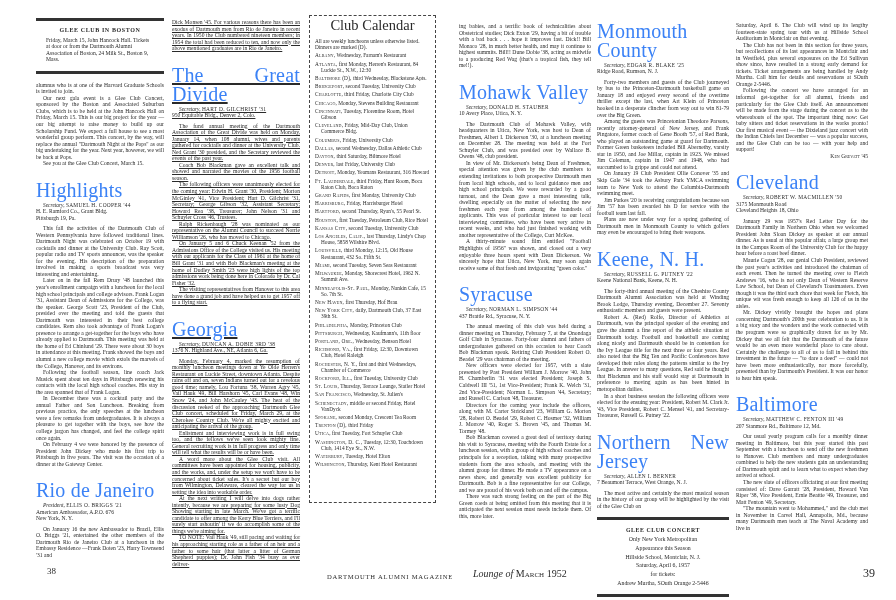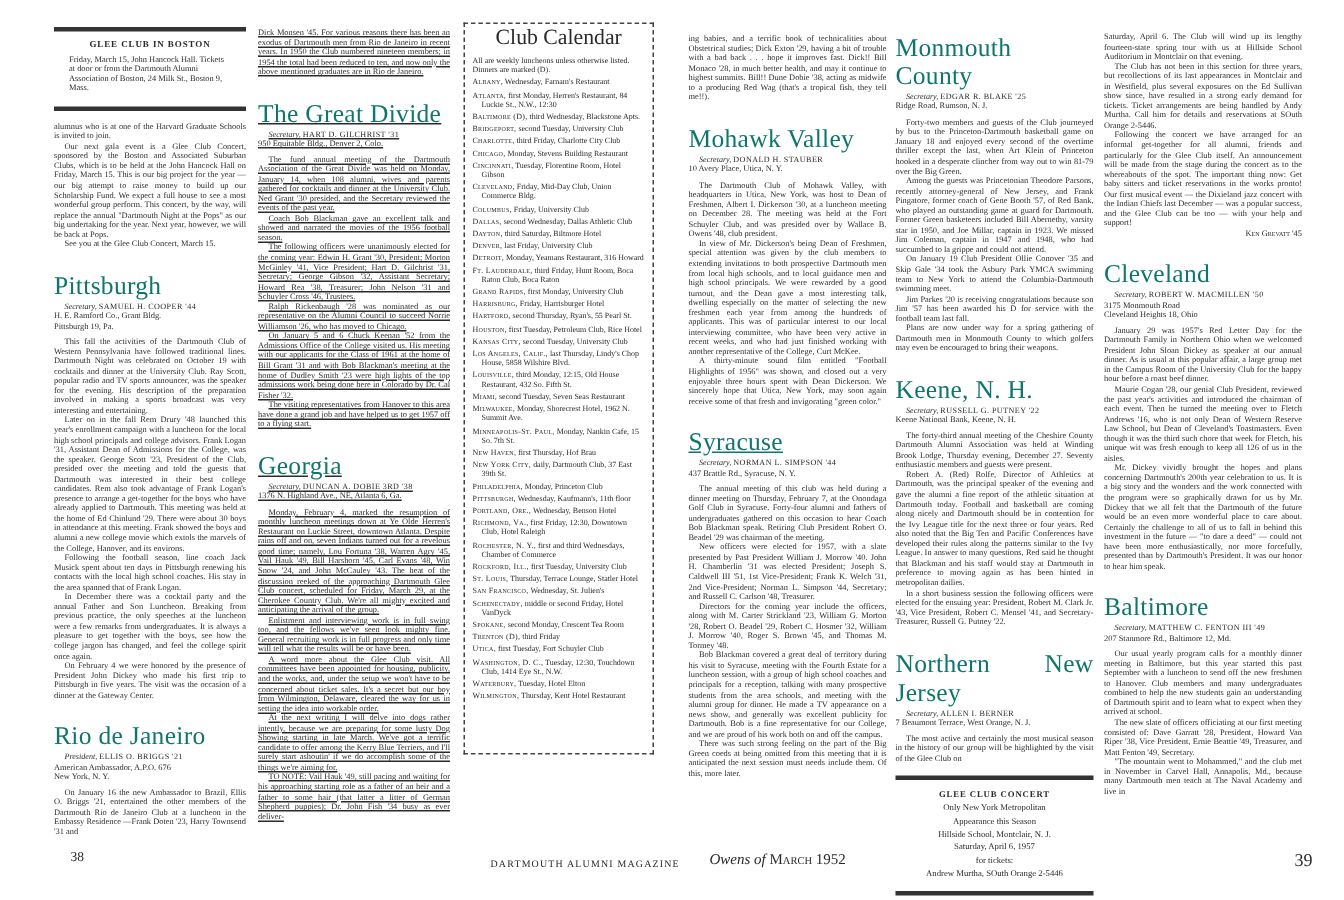--- a/index.html
+++ b/index.html
@@ -1,20 +1,20 @@
 <!DOCTYPE html>
 <html><head>
 <meta charset="utf-8">
 <style>
   html,body{margin:0;padding:0;background:#fff;}
   body{width:896px;height:600px;position:relative;overflow:hidden;font-family:"Liberation Serif","DejaVu Serif",serif;color:#2a2a2a;}
   .col{position:absolute;top:12px;font-size:5.6px;line-height:6.55px;text-align:justify;}
   .col p{margin:0;text-indent:7px;}
   .col p.ni{text-indent:0;}
-  h2{font-weight:normal;font-size:17px;line-height:19px;margin:14px 0 2px 0;color:#0f766e;letter-spacing:0.2px;}
+  h2{font-weight:normal;font-size:20px;line-height:19px;margin:14px 0 2px 0;color:#3b82f6;letter-spacing:0.2px;}
   .sec{font-style:italic;font-size:5.4px;line-height:6.4px;margin:0;}
   .addr{font-size:5.6px;line-height:6.4px;margin:0 0 4px 0;}
   .sc{font-variant:small-caps;font-style:normal;letter-spacing:0.3px;}
   .box{border-top:3px solid #333;border-bottom:3px solid #333;padding:6px 10px 8px;margin:0 0 8px 0;text-align:left;}
   .box .t{text-align:center;font-weight:bold;font-size:6px;letter-spacing:0.6px;margin-bottom:3px;}
   .box p{text-indent:0;}
   .cal{position:absolute;left:309px;top:15px;width:127px;height:488px;border:1.6px dashed #444;padding:0 5px;box-sizing:border-box;font-size:5.3px;line-height:6.2px;}
   .cal h3{font-weight:normal;font-size:14.5px;line-height:16px;text-align:center;margin:1px 0 5px 0;}
   .cal .intro{margin:0 0 2px 0;}
   .cal .ent{margin:0 0 2px 0;padding-left:6px;text-indent:-6px;}
@@ -29,21 +29,21 @@
 
 <div class="col" style="left:36px;width:128px;">
   <div class="box" style="margin-top:6px;">
     <div class="t">GLEE CLUB IN BOSTON</div>
     <p>Friday, March 15, John Hancock Hall. Tickets at door or from the Dartmouth Alumni Association of Boston, 24 Milk St., Boston 9, Mass.</p>
   </div>
   <p class="ni">alumnus who is at one of the Harvard Graduate Schools is invited to join.</p>
   <p>Our next gala event is a Glee Club Concert, sponsored by the Boston and Associated Suburban Clubs, which is to be held at the John Hancock Hall on Friday, March 15. This is our big project for the year — our big attempt to raise money to build up our Scholarship Fund. We expect a full house to see a most wonderful group perform. This concert, by the way, will replace the annual "Dartmouth Night at the Pops" as our big undertaking for the year. Next year, however, we will be back at Pops.</p>
   <p>See you at the Glee Club Concert, March 15.</p>
 
-  <h2>Pittsburgh</h2>
+  <h2>Highlights</h2>
   <p class="sec"><span>Secretary,</span> <span class="sc">SAMUEL H. COOPER '44</span></p>
   <div class="addr">
       <div>H. E. Ramford Co., Grant Bldg.</div>
       <div>Pittsburgh 19, Pa.</div>
     </div>
   <p>This fall the activities of the Dartmouth Club of Western Pennsylvania have followed traditional lines. Dartmouth Night was celebrated on October 19 with cocktails and dinner at the University Club. Ray Scott, popular radio and TV sports announcer, was the speaker for the evening. His description of the preparation involved in making a sports broadcast was very interesting and entertaining.</p>
   <p>Later on in the fall Rem Drury '48 launched this year's enrollment campaign with a luncheon for the local high school principals and college advisors. Frank Logan '31, Assistant Dean of Admissions for the College, was the speaker. George Scott '23, President of the Club, presided over the meeting and told the guests that Dartmouth was interested in their best college candidates. Rem also took advantage of Frank Logan's presence to arrange a get-together for the boys who have already applied to Dartmouth. This meeting was held at the home of Ed Chinlund '29. There were about 30 boys in attendance at this meeting. Frank showed the boys and alumni a new college movie which extols the marvels of the College, Hanover, and its environs.</p>
   <p>Following the football season, line coach Jack Musick spent about ten days in Pittsburgh renewing his contacts with the local high school coaches. His stay in the area spanned that of Frank Logan.</p>
   <p>In December there was a cocktail party and the annual Father and Son Luncheon. Breaking from previous practice, the only speeches at the luncheon were a few remarks from undergraduates. It is always a pleasure to get together with the boys, see how the college jargon has changed, and feel the college spirit once again.</p>
   <p>On February 4 we were honored by the presence of President John Dickey who made his first trip to Pittsburgh in five years. The visit was the occasion of a dinner at the Gateway Center.</p>
@@ -139,33 +139,33 @@
 
   <h2 style="">Mohawk Valley</h2>
   <p class="sec"><span>Secretary,</span> <span class="sc">DONALD H. STAUBER</span></p>
   <div class="addr">
       <div>10 Avery Place, Utica, N. Y.</div>
     </div>
   <p>The Dartmouth Club of Mohawk Valley, with headquarters in Utica, New York, was host to Dean of Freshmen, Albert I. Dickerson '30, at a luncheon meeting on December 28. The meeting was held at the Fort Schuyler Club, and was presided over by Wallace B. Owens '48, club president.</p>
   <p>In view of Mr. Dickerson's being Dean of Freshmen, special attention was given by the club members to extending invitations to both prospective Dartmouth men from local high schools, and to local guidance men and high school principals. We were rewarded by a good turnout, and the Dean gave a most interesting talk, dwelling especially on the matter of selecting the new freshmen each year from among the hundreds of applicants. This was of particular interest to our local interviewing committee, who have been very active in recent weeks, and who had just finished working with another representative of the College, Curt McKee.</p>
   <p>A thirty-minute sound film entitled "Football Highlights of 1956" was shown, and closed out a very enjoyable three hours spent with Dean Dickerson. We sincerely hope that Utica, New York, may soon again receive some of that fresh and invigorating "green color."</p>
 
-  <h2 style="text-decoration:underline;">Syracuse</h2>
+  <h2 style="">Syracuse</h2>
   <p class="sec"><span>Secretary,</span> <span class="sc">NORMAN L. SIMPSON '44</span></p>
   <div class="addr">
       <div>437 Brattle Rd., Syracuse, N. Y.</div>
     </div>
   <p>The annual meeting of this club was held during a dinner meeting on Thursday, February 7, at the Onondaga Golf Club in Syracuse. Forty-four alumni and fathers of undergraduates gathered on this occasion to hear Coach Bob Blackman speak. Retiring Club President Robert O. Beadel '29 was chairman of the meeting.</p>
   <p>New officers were elected for 1957, with a slate presented by Past President William J. Morrow '40. John H. Chamberlin '31 was elected President; Joseph S. Caldwell III '51, 1st Vice-President; Frank K. Welch '31, 2nd Vice-President; Norman L. Simpson '44, Secretary; and Russell C. Carlson '48, Treasurer.</p>
   <p>Directors for the coming year include the officers, along with M. Carter Strickland '23, William G. Morton '28, Robert O. Beadel '29, Robert C. Hosmer '32, William J. Morrow '40, Roger S. Brown '45, and Thomas M. Tormey '48.</p>
   <p>Bob Blackman covered a great deal of territory during his visit to Syracuse, meeting with the Fourth Estate for a luncheon session, with a group of high school coaches and principals for a reception, talking with many prospective students from the area schools, and meeting with the alumni group for dinner. He made a TV appearance on a news show, and generally was excellent publicity for Dartmouth. Bob is a fine representative for our College, and we are proud of his work both on and off the campus.</p>
   <p>There was such strong feeling on the part of the Big Green coeds at being omitted from this meeting that it is anticipated the next session must needs include them. Of this, more later.</p>
 </div>
 <div class="foot" style="left:462px;top:568px;font-size:10px;font-style:italic;">
-  <span>Owens of</span>
+  <span>Lounge of</span>
   <span style="font-variant:small-caps;font-style:normal;text-align:right;">March</span>
   <span style="font-style:normal;">1952</span>
 </div>
 
 <div class="col" style="left:597px;width:132px;">
   <h2 style="margin-top:10px;">Monmouth County</h2>
   <p class="sec"><span>Secretary,</span> <span class="sc">EDGAR R. BLAKE '25</span></p>
   <div class="addr">
       <div>Ridge Road, Rumson, N. J.</div>
     </div>

